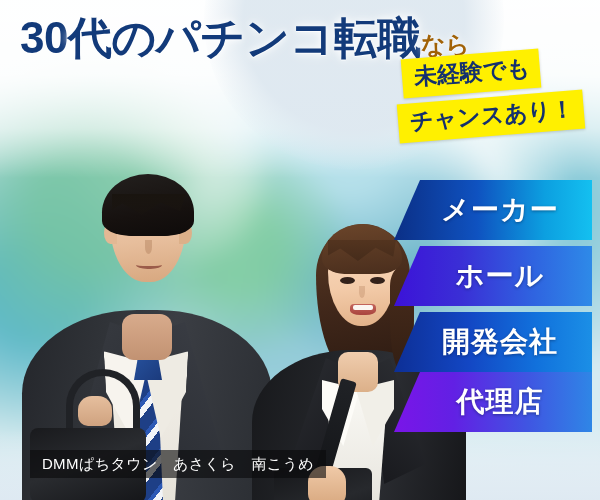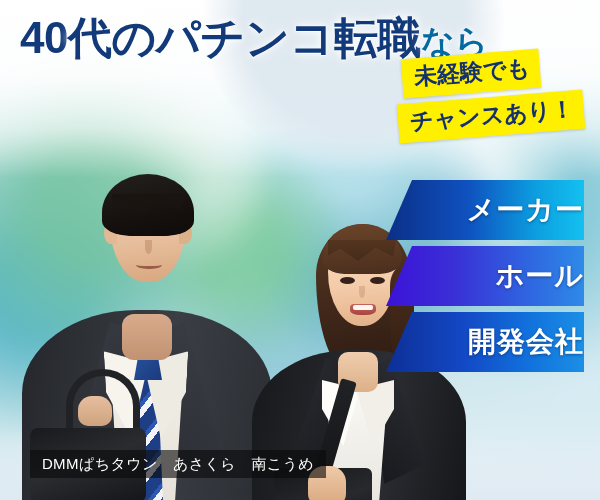--- a/index.html
+++ b/index.html
@@ -257,21 +257,21 @@
   .headline{
     position:absolute; left:20px; top:16px;
     font-weight:bold;
     color:#123a7a;
     letter-spacing:-.5px;
     text-shadow:0 0 7px rgba(255,255,255,.95),0 0 14px rgba(255,255,255,.9),0 1px 0 rgba(255,255,255,.8);
     white-space:nowrap;
   }
   .headline .big{ font-size:44px; line-height:1; }
   .headline .num{ font-size:44px; }
-  .headline .tail{ font-size:33px; color:#0369a1; }
+  .headline .tail{ font-size:24px; color:#a16207; }
 
   .logo{
     position:absolute; left:24px; top:66px;
     white-space:nowrap;
     font-style:italic; font-weight:bold;
     font-size:58px; line-height:1;
     letter-spacing:0px;
     color:#114a94;
     text-shadow:0 0 8px rgba(255,255,255,.98),0 0 16px rgba(255,255,255,.9),0 2px 1px rgba(255,255,255,.7);
   }
@@ -301,26 +301,26 @@
     display:block;
     width:max-content;
   }
   .badge-row.r1{ transform:rotate(-4.6deg); margin-left:4px; }
   .badge-row.r2{ transform:rotate(-4.6deg); margin-top:4px; }
 
   
   .bars{ position:absolute; left:0; top:0; width:600px; height:500px; pointer-events:none; }
   .bar{
     position:absolute;
-    right:16px;
+    right:8px;
     height:60px;
     width:198px;
     display:flex;
     align-items:center;
-    justify-content:flex-end;
+    justify-content:center;
     clip-path:polygon(26px 0%, 100% 0%, 100% 100%, 0% 100%);
     box-shadow:0 2px 5px rgba(0,0,0,.22);
     pointer-events:auto;
   }
   .bar span{
     color:#ffffff;
     font-weight:bold;
     font-size:28px;
     letter-spacing:1px;
     text-shadow:0 1px 3px rgba(0,20,60,.45);
@@ -402,38 +402,41 @@
     <div class="teeth"></div>
     <div class="hair-top"></div>
     <div class="fringe"></div>
     <div class="side-hair"></div>
     <div class="bag-strap"></div>
     <div class="bag"></div>
     <div class="hand"></div>
   </div>
 
   <div class="headline">
-    <span class="big num">40</span><span class="big">代のパチンコ転職</span><span class="tail">なら</span>
+    <span class="big num">30</span><span class="big">代のパチンコ転職</span><span class="tail">なら</span>
   </div>
 
 
   <div class="badge">
     <span class="badge-row r1">未経験でも</span>
     <span class="badge-row r2">チャンスあり！</span>
   </div>
 
   <div class="bars">
     <div class="bar" id="bar-0">
       <span>メーカー</span>
     </div>
     <div class="bar" id="bar-1">
       <span>ホール</span>
     </div>
     <div class="bar" id="bar-2">
       <span>開発会社</span>
     </div>
+    <div class="bar" id="bar-3">
+      <span>代理店</span>
+    </div>
   </div>
 
   <div class="credit">
     <span>DMMぱちタウン　あさくら　南こうめ</span>
   </div>
 
 </div>
 
 </body></html>

